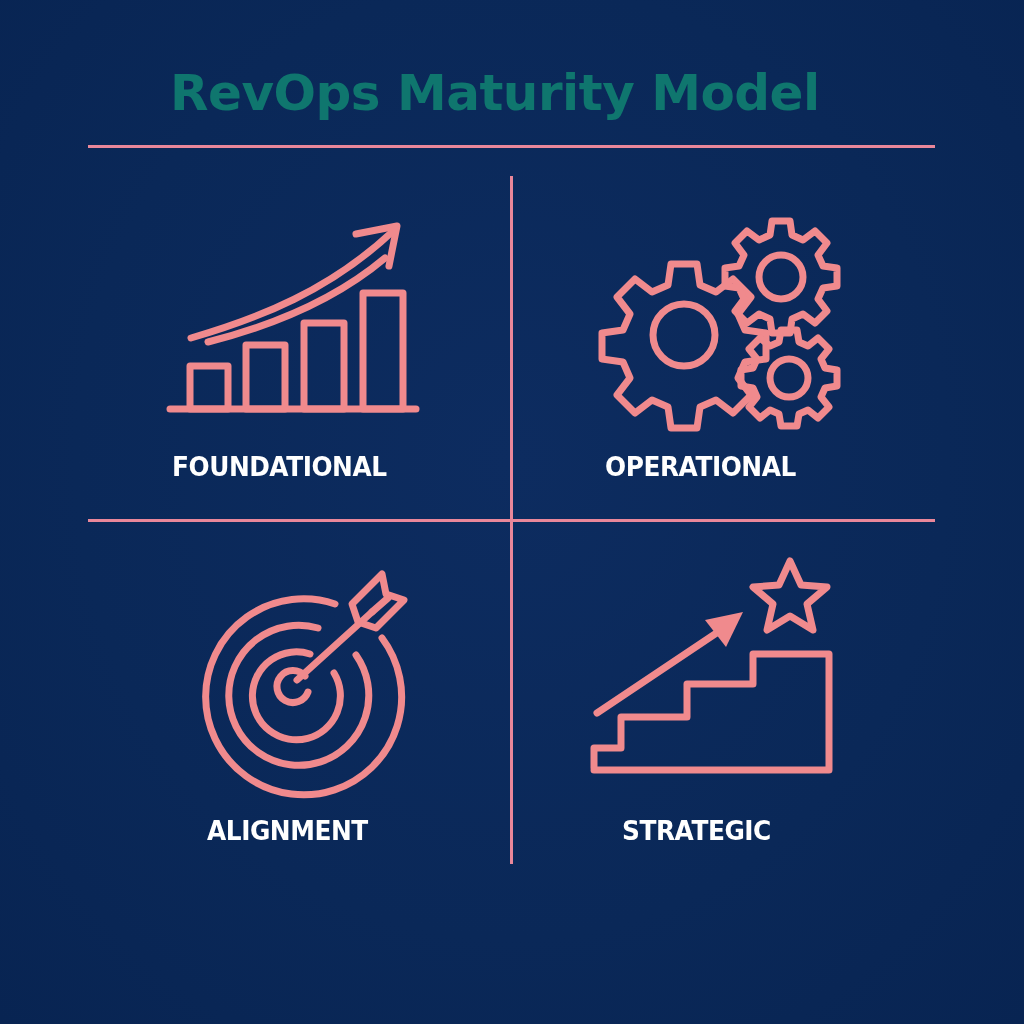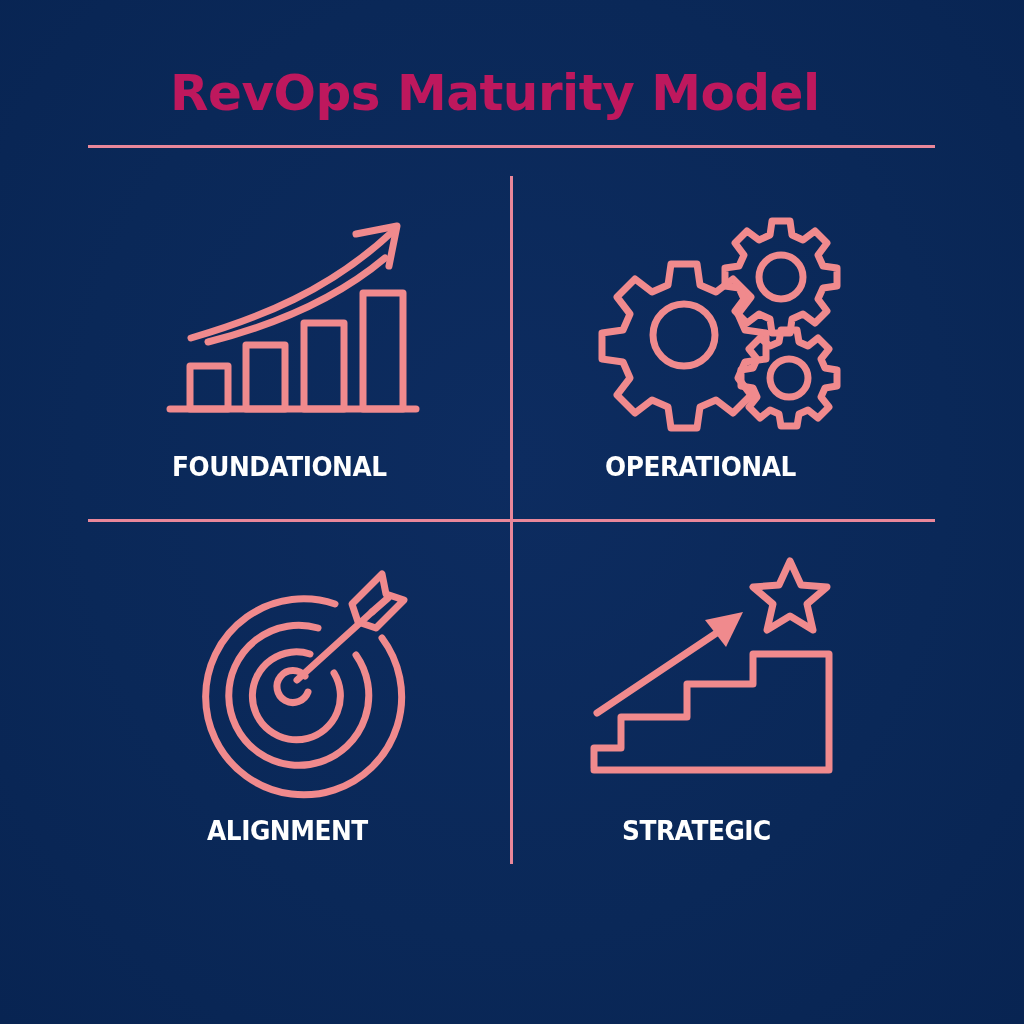--- a/index.html
+++ b/index.html
@@ -5,21 +5,21 @@
   html, body { margin:0; padding:0; }
   body {
     width:1024px; height:1024px; overflow:hidden;
     background: radial-gradient(ellipse at 50% 45%, #0d2c60 0%, #0a2858 60%, #082452 100%);
     position:relative;
     font-family: "DejaVu Sans", sans-serif;
   }
   .title {
     position:absolute; left:0; width:1024px; top:64px;
     text-align:left; padding-left:170px; box-sizing:border-box;
-    color:#be185d; font-weight:bold; font-size:50px; letter-spacing:-0.5px;
+    color:#0f766e; font-weight:bold; font-size:50px; letter-spacing:-0.5px;
     font-family: "DejaVu Sans", sans-serif;
   }
   .line { position:absolute; background:#e9879a; }
   .label {
     position:absolute; color:#ffffff; font-weight:bold; font-size:27px;
     font-family: "DejaVu Sans", sans-serif; letter-spacing:-0.5px;
     transform: scaleX(0.92); transform-origin:left center;
     white-space:nowrap;
   }
   svg.icon { position:absolute; overflow:visible; }

